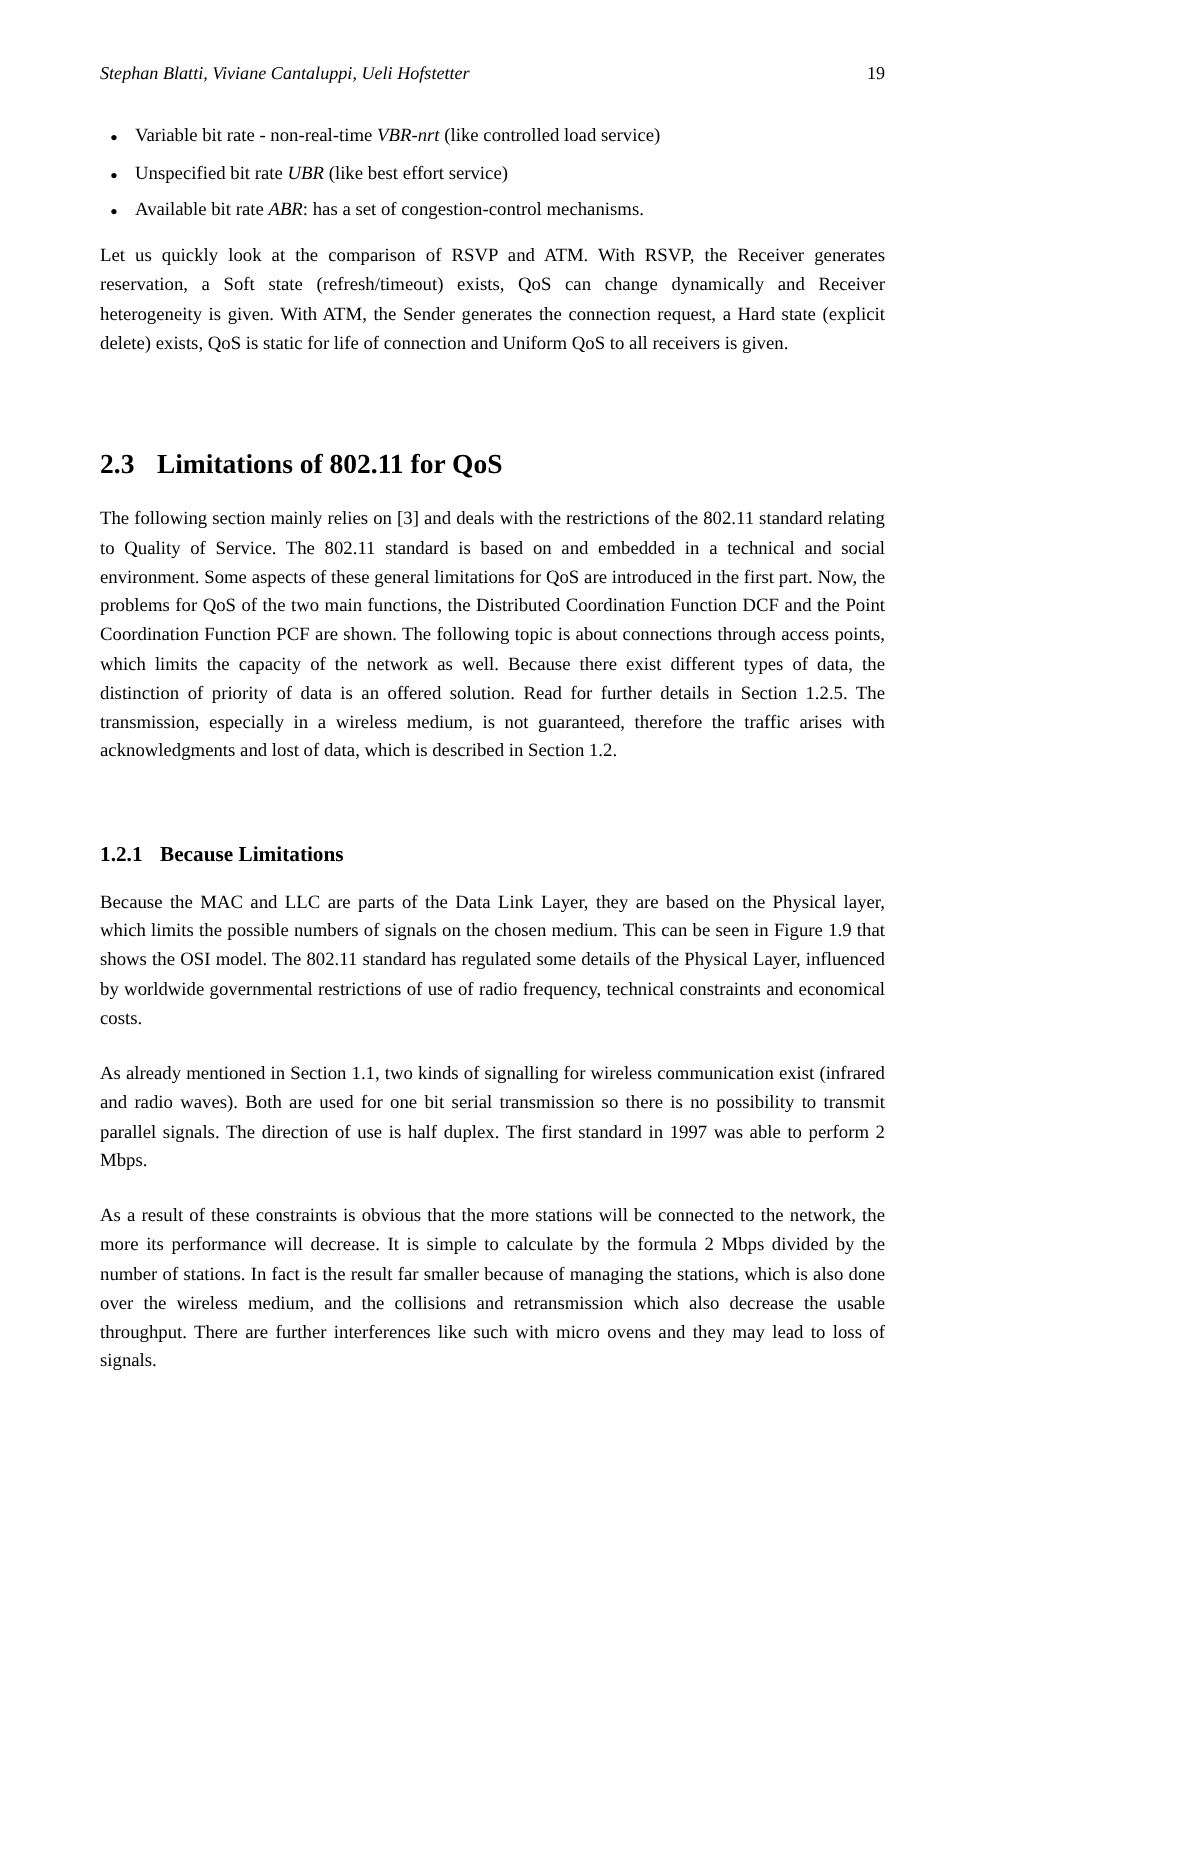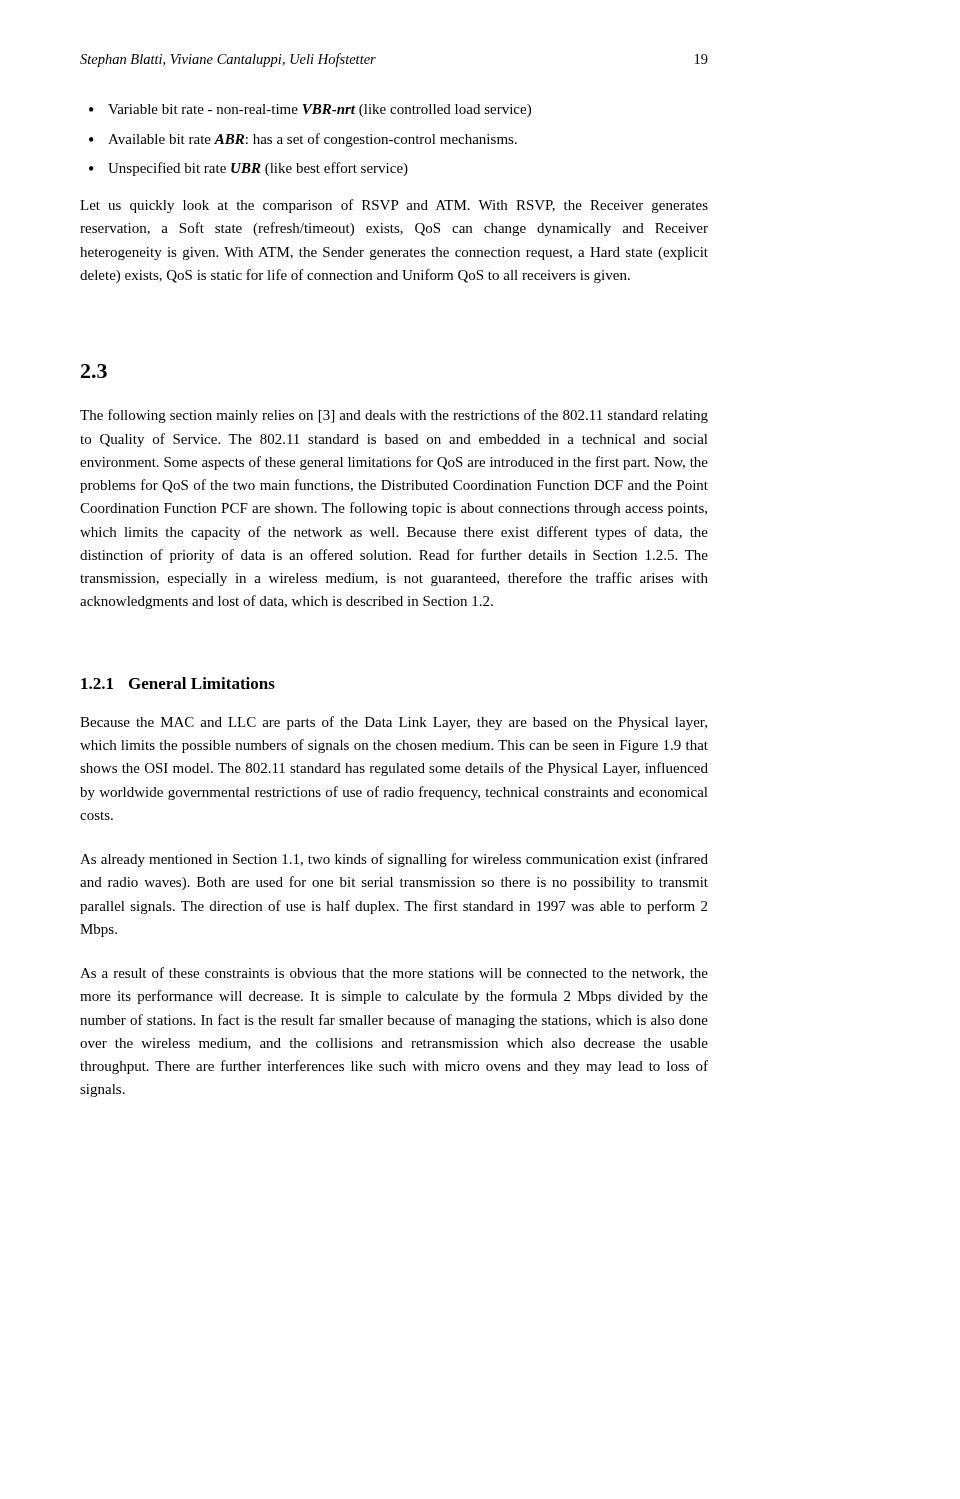--- a/index.html
+++ b/index.html
@@ -94,21 +94,21 @@
       display: flex;
       align-items: baseline;
       gap: 14px;
     }
 
     .section-heading-2 .sec-num {
       font-size: 17px;
       font-weight: bold;
     }
 
-    em { font-style: italic; font-weight: bold; }
+    em { font-style: italic; }
 
     .spacer {
       height: 18px;
     }
 
     .spacer-small {
       height: 8px;
     }
   </style>
 </head>
@@ -119,59 +119,60 @@
   <div class="page-header">
     <span class="header-authors">Stephan Blatti, Viviane Cantaluppi, Ueli Hofstetter</span>
     <span class="header-pagenum">19</span>
   </div>
 
   <ul class="bullet-list">
     <li>
       <span>Variable bit rate - non-real-time <em>VBR-nrt</em> (like controlled load service)</span>
     </li>
     <li>
-      <span>Available bit rate <em>ABR</em>: has a set of congestion-control mechanisms.</span>
+      <span>Unspecified bit rate <em>UBR</em> (like best effort service)</span>
     </li>
     <li>
-      <span>Unspecified bit rate <em>UBR</em> (like best effort service)</span>
+      <span>Available bit rate <em>ABR</em>: has a set of congestion-control mechanisms.</span>
     </li>
   </ul>
 
   <p class="section-text">
     Let us quickly look at the comparison of RSVP and ATM. With RSVP, the Receiver
     generates reservation, a Soft state (refresh/timeout) exists, QoS can change dynamically
     and Receiver heterogeneity is given. With ATM, the Sender generates the connection
     request, a Hard state (explicit delete) exists, QoS is static for life of connection and
     Uniform QoS to all receivers is given.
   </p>
 
   <div class="spacer"></div>
 
   <div class="section-heading-1">
     <span class="sec-num">2.3</span>
+    <span>Limitations of 802.11 for QoS</span>
   </div>
 
   <p class="section-text">
     The following section mainly relies on [3] and deals with the restrictions of the 802.11
     standard relating to Quality of Service. The 802.11 standard is based on and embedded
     in a technical and social environment. Some aspects of these general limitations for QoS
     are introduced in the first part. Now, the problems for QoS of the two main functions, the
     Distributed Coordination Function DCF and the Point Coordination Function PCF are
     shown. The following topic is about connections through access points, which limits the
     capacity of the network as well. Because there exist different types of data, the distinction
     of priority of data is an offered solution. Read for further details in Section 1.2.5. The
     transmission, especially in a wireless medium, is not guaranteed, therefore the traffic arises
     with acknowledgments and lost of data, which is described in Section 1.2.
   </p>
 
   <div class="spacer"></div>
 
   <div class="section-heading-2">
     <span class="sec-num">1.2.1</span>
-    <span>General Limitations</span>
+    <span>Because Limitations</span>
   </div>
 
   <p class="section-text">
     Because the MAC and LLC are parts of the Data Link Layer, they are based on the
     Physical layer, which limits the possible numbers of signals on the chosen medium. This
     can be seen in Figure 1.9 that shows the OSI model. The 802.11 standard has regulated
     some details of the Physical Layer, influenced by worldwide governmental restrictions of
     use of radio frequency, technical constraints and economical costs.
   </p>
 

